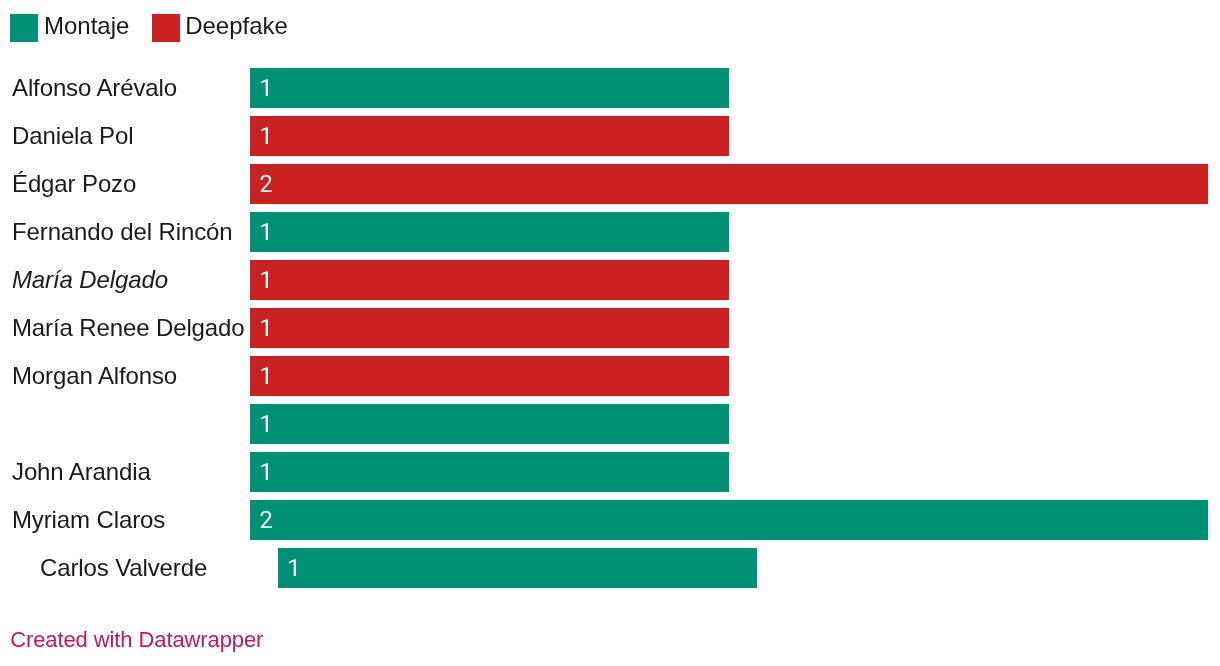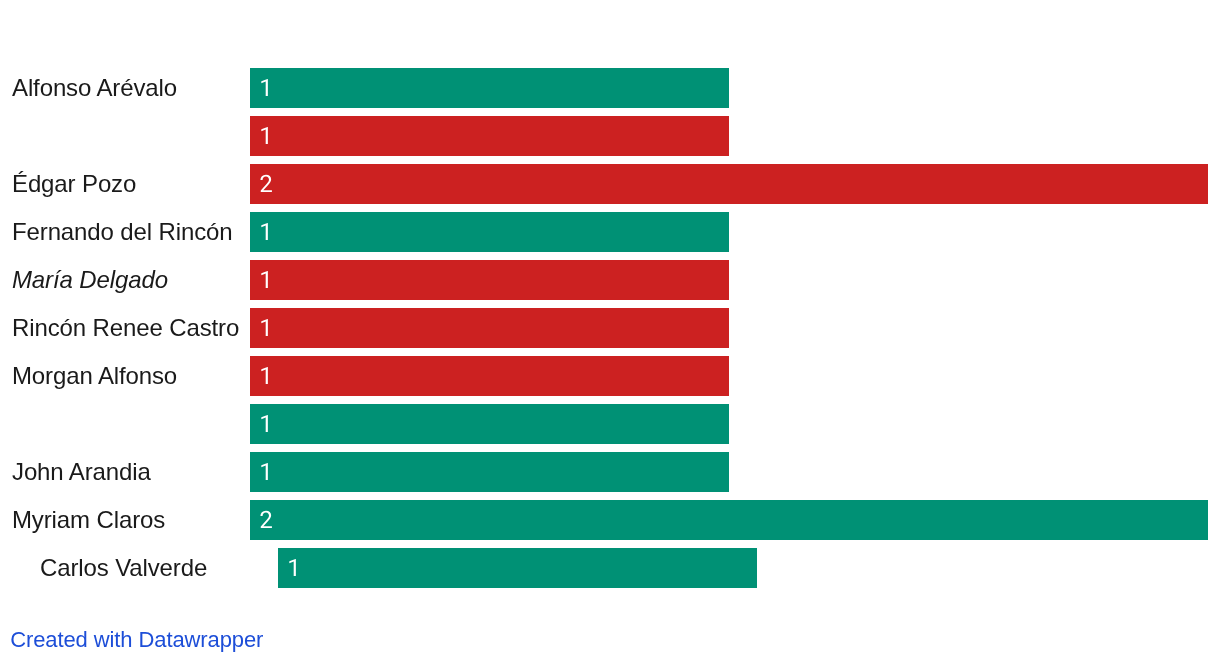--- a/index.html
+++ b/index.html
@@ -111,43 +111,54 @@
 
   
   #footer-credit {
     position: absolute;
     left: 10.15px;
     top: 629.2px;
     height: 22px;
     line-height: 22px;
     font-size: 22px;
     letter-spacing: -0.1px;
-    color: #1d4ed8;
+    color: #be185d;
     white-space: nowrap;
   }
 </style>
 </head>
 <body>
 
 <div id="chart-root">
 
+  <div id="legend">
+      <div class="legend-item" style="left: 10px;">
+        <span class="legend-swatch" style="background: rgb(0, 145, 117); width: 28px; height: 28px;"></span>
+        <span class="legend-label" style="left: 34px;">Montaje</span>
+      </div>
+      <div class="legend-item" style="left: 152px;">
+        <span class="legend-swatch" style="background: rgb(204, 33, 33); width: 28px; height: 28px;"></span>
+        <span class="legend-label" style="left: 33.2px;">Deepfake</span>
+      </div>
+    </div>
 
   <div id="plot">
       <div class="row" style="top: 68px;">
         <div class="row-label">Alfonso Arévalo</div>
         <div class="bar" style="left: 250px; height: 40px; background: rgb(0, 145, 117); width: 479px;">
           <span class="bar-value">
             <svg width="40" height="40" viewBox="0 0 40 40" aria-hidden="true">
               <path d="M356 -714.8V0H265.6V-602.1L83.5 -535.6V-617.2L341.8 -714.8Z" fill="#ffffff" transform="translate(9.320,28.05) scale(0.02400)"></path>
             </svg>
             <span class="vtext">1</span>
           </span>
         </div>
       </div>
       <div class="row" style="top: 116px;">
+        <div class="row-label">Daniela Pol</div>
         <div class="bar" style="left: 250px; height: 40px; background: rgb(204, 33, 33); width: 479px;">
           <span class="bar-value">
             <svg width="40" height="40" viewBox="0 0 40 40" aria-hidden="true">
               <path d="M356 -714.8V0H265.6V-602.1L83.5 -535.6V-617.2L341.8 -714.8Z" fill="#ffffff" transform="translate(9.320,28.05) scale(0.02400)"></path>
             </svg>
             <span class="vtext">1</span>
           </span>
         </div>
       </div>
       <div class="row" style="top: 164px;">
@@ -177,21 +188,21 @@
         <div class="bar" style="left: 250px; height: 40px; background: rgb(204, 33, 33); width: 479px;">
           <span class="bar-value">
             <svg width="40" height="40" viewBox="0 0 40 40" aria-hidden="true">
               <path d="M356 -714.8V0H265.6V-602.1L83.5 -535.6V-617.2L341.8 -714.8Z" fill="#ffffff" transform="translate(9.320,28.05) scale(0.02400)"></path>
             </svg>
             <span class="vtext">1</span>
           </span>
         </div>
       </div>
       <div class="row" style="top: 308px;">
-        <div class="row-label">Rincón Renee Castro</div>
+        <div class="row-label">María Renee Delgado</div>
         <div class="bar" style="left: 250px; height: 40px; background: rgb(204, 33, 33); width: 479px;">
           <span class="bar-value">
             <svg width="40" height="40" viewBox="0 0 40 40" aria-hidden="true">
               <path d="M356 -714.8V0H265.6V-602.1L83.5 -535.6V-617.2L341.8 -714.8Z" fill="#ffffff" transform="translate(9.320,28.05) scale(0.02400)"></path>
             </svg>
             <span class="vtext">1</span>
           </span>
         </div>
       </div>
       <div class="row" style="top: 356px;">

